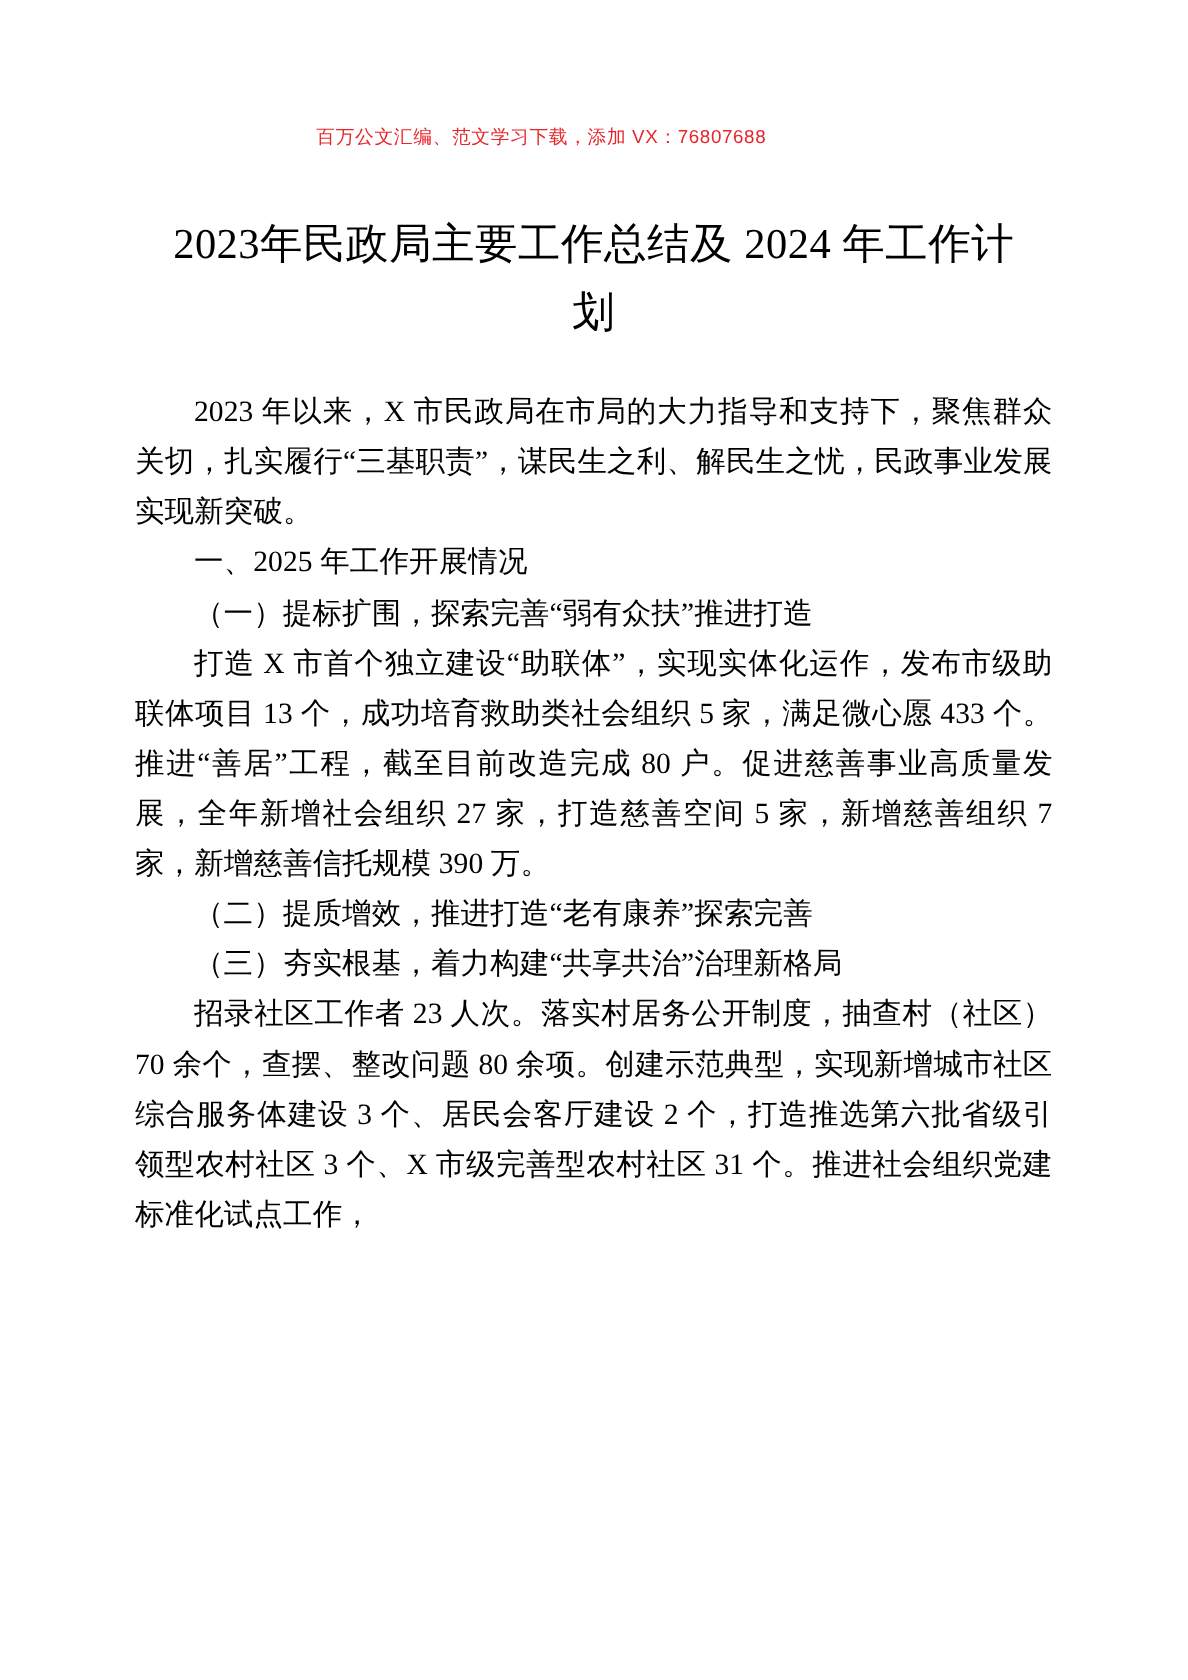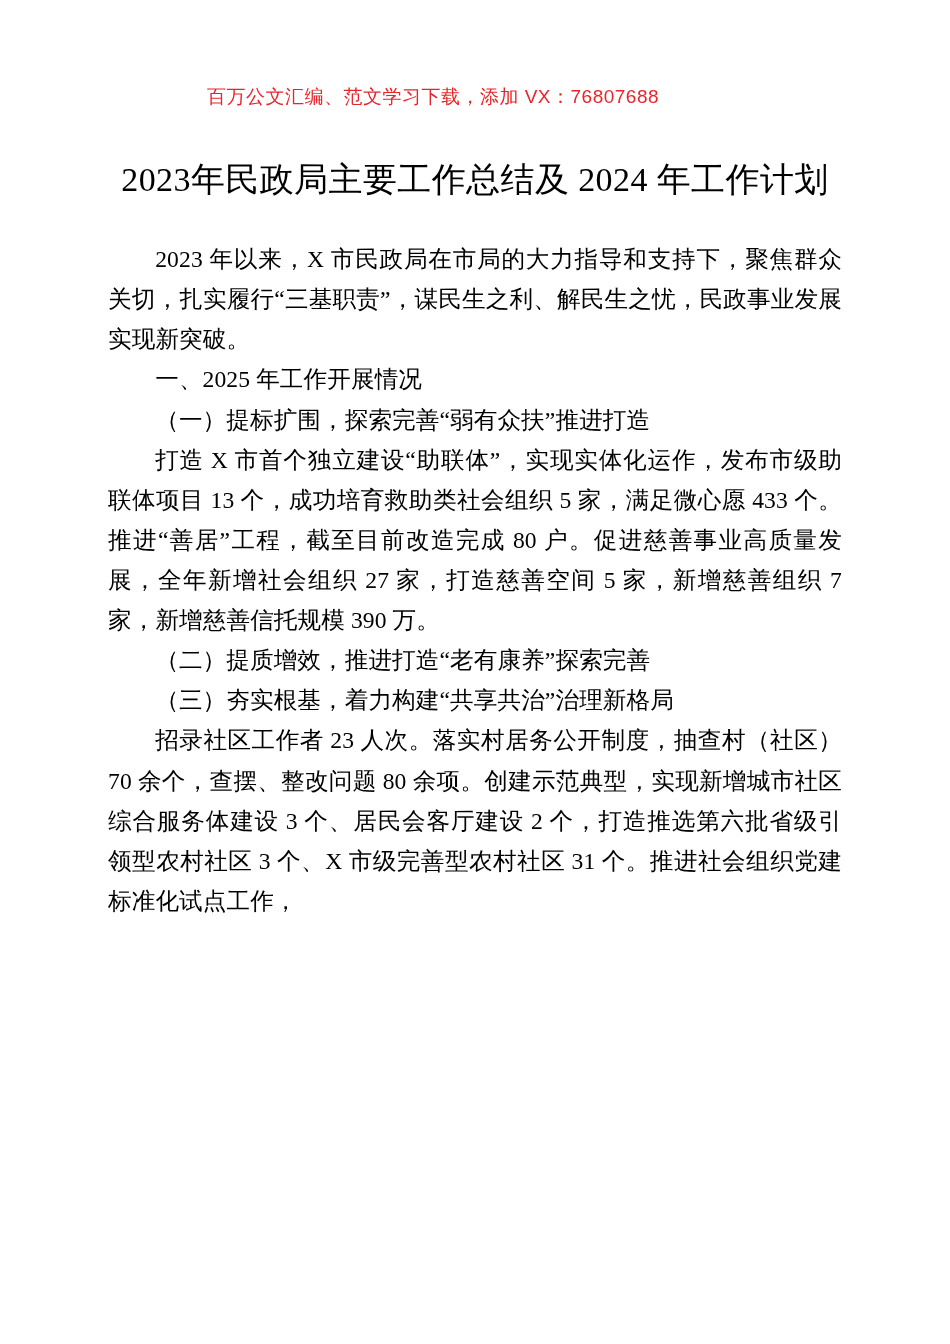--- a/index.html
+++ b/index.html
@@ -23,27 +23,27 @@
     position: relative;
   }
   .watermark {
     position: absolute;
     top: 84px;
     left: 0;
     width: 866px;
     text-align: center;
     color: #e8252a;
     font-family: "Liberation Sans", "DejaVu Sans", sans-serif;
-    font-size: 19px;
+    font-size: 15px;
     letter-spacing: 0.5px;
     font-weight: 500;
     white-space: nowrap;
   }
   .doc-title {
-    margin: 0;
+    margin: 16px;
     padding-top: 152px;
     font-size: 34px;
     line-height: 1.62;
     text-align: center;
     font-weight: 500;
     letter-spacing: 0.4px;
     font-family: "Liberation Serif", "DejaVu Serif", serif;
   }
   .body-wrap {
     margin-top: 32px;

